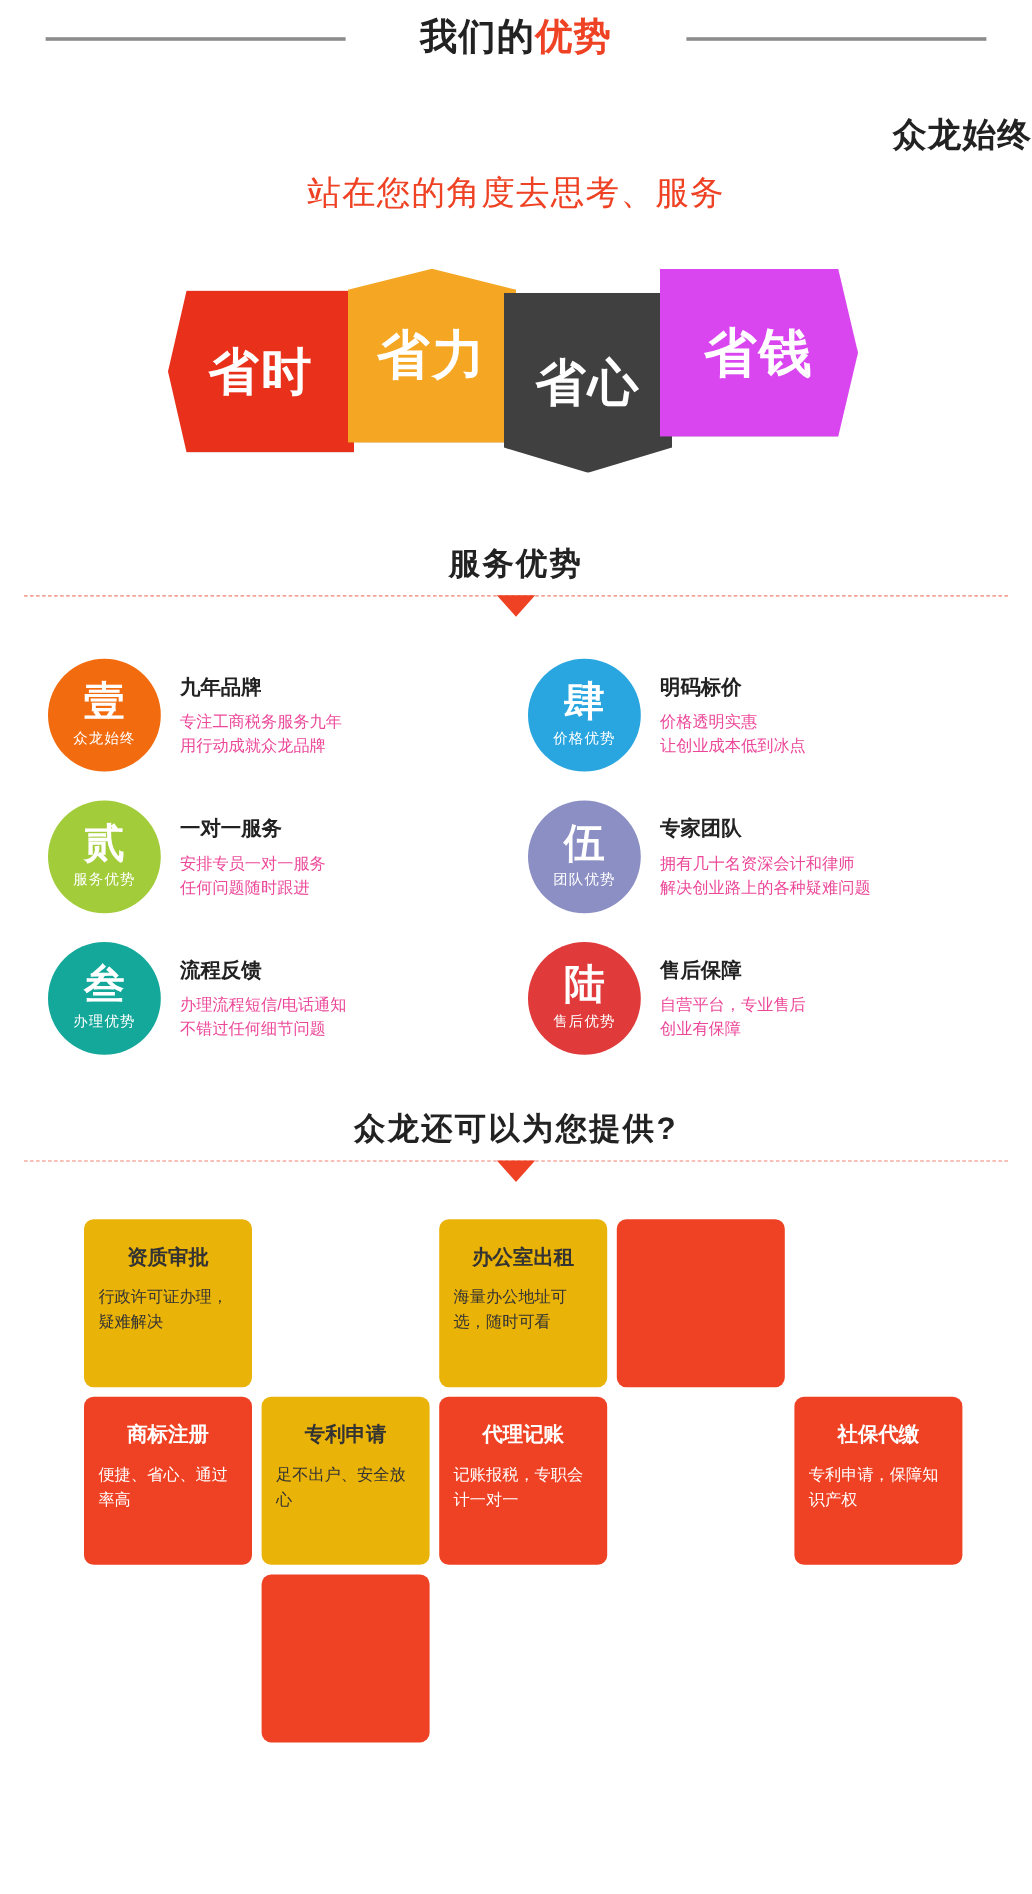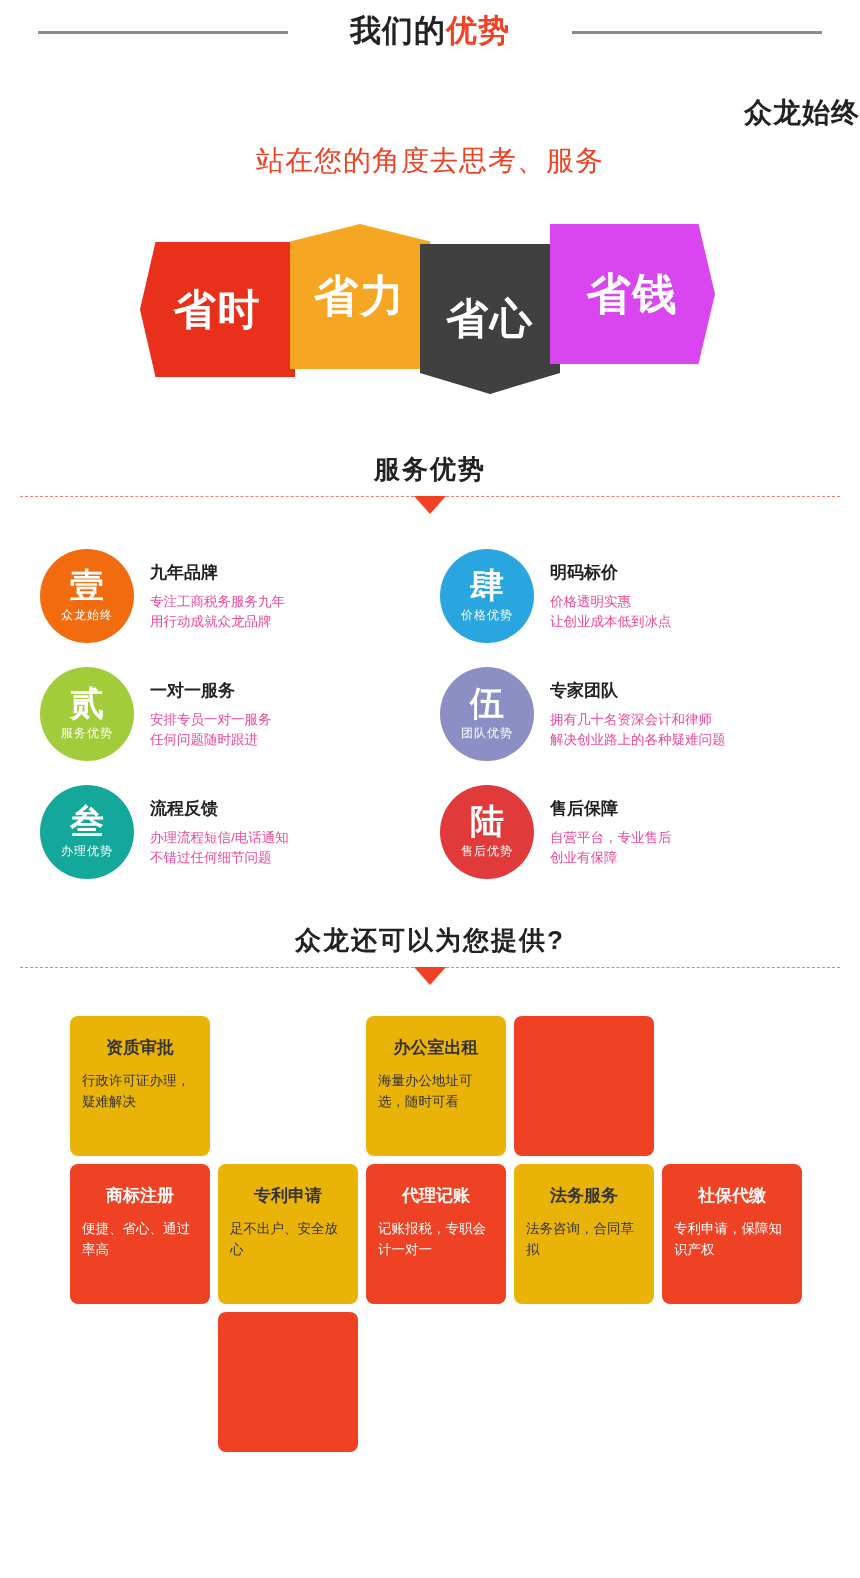--- a/index.html
+++ b/index.html
@@ -364,24 +364,20 @@
     <div class="card gray" style="grid-column:2;grid-row:2;">
       <div class="ct">专利申请</div>
       <div class="cd">足不出户、安全放心</div>
     </div>
 
     <div class="card red" style="grid-column:3;grid-row:2;">
       <div class="ct">代理记账</div>
       <div class="cd">记账报税，专职会计一对一</div>
     </div>
 
-    <div class="card gray" style="grid-column:4;grid-row:2;">
-      <div class="ct">法务服务</div>
-      <div class="cd">法务咨询，合同草拟</div>
-    </div>
 
     <div class="card red" style="grid-column:5;grid-row:2;">
       <div class="ct">社保代缴</div>
       <div class="cd">专利申请，保障知识产权</div>
     </div>
 
     <div class="card red empty" style="grid-column:2;grid-row:3;"></div>
 
 
   </div>

